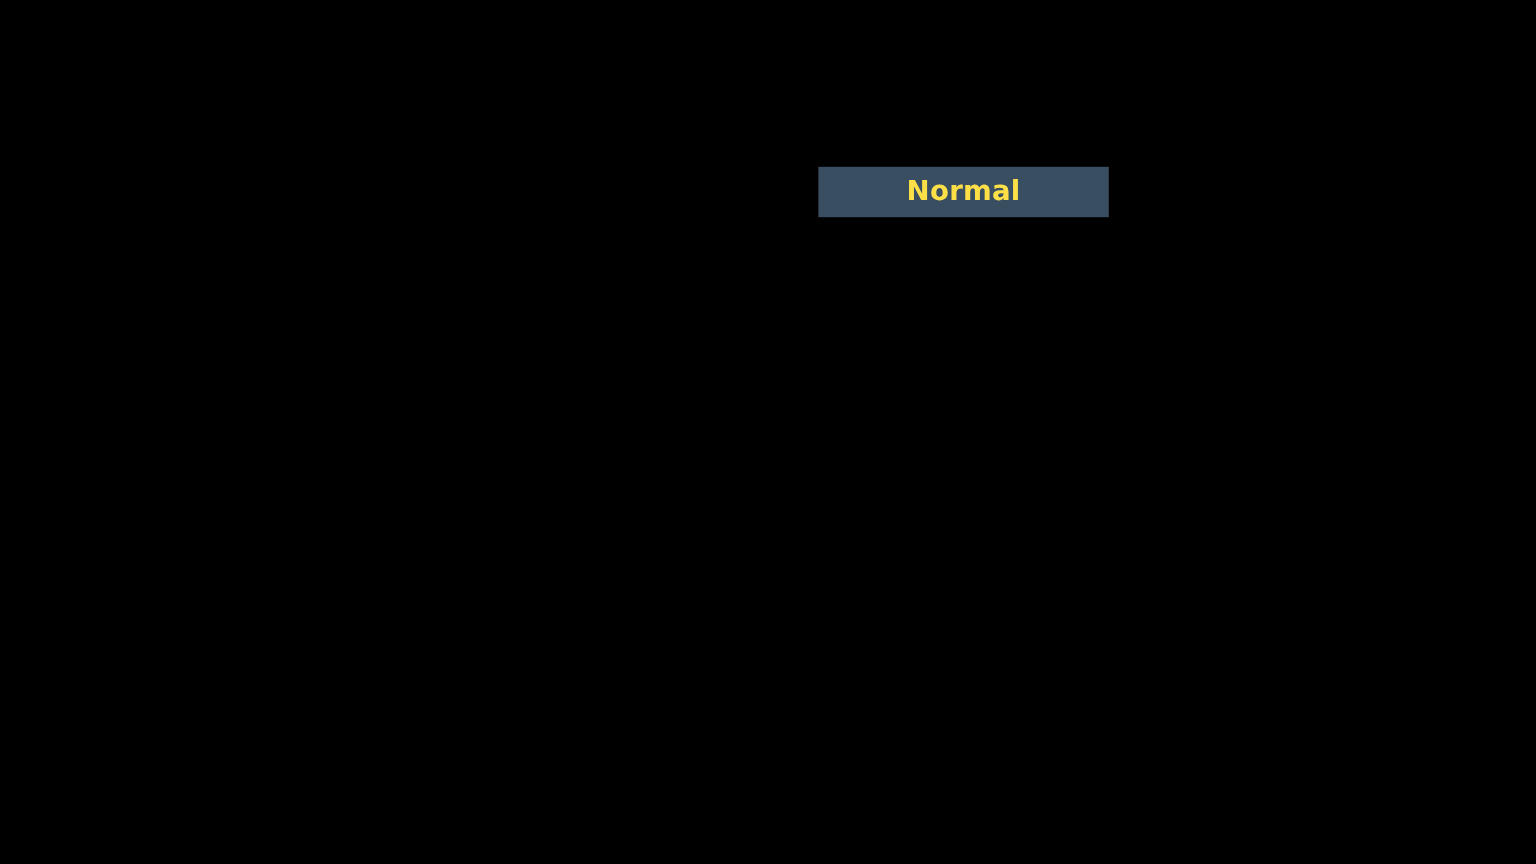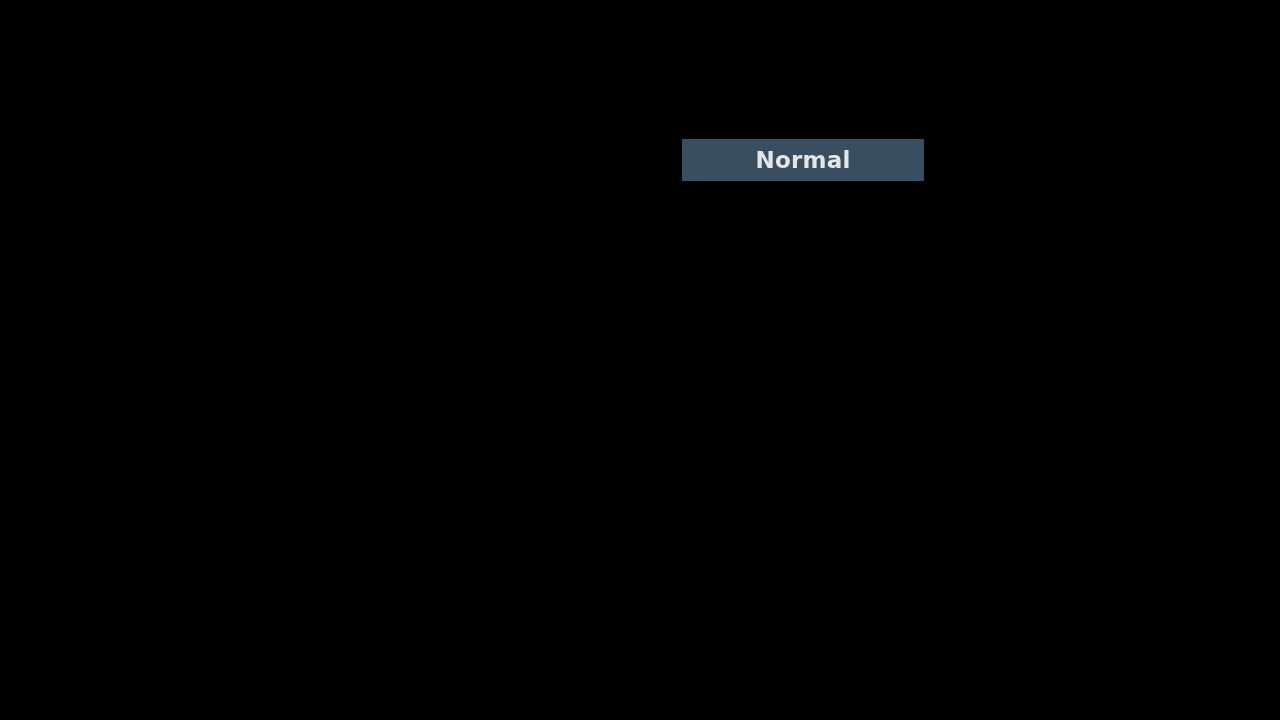--- a/index.html
+++ b/index.html
@@ -28,21 +28,21 @@
     background: #3a4e61;
     display: flex;
     align-items: center;
     justify-content: center;
     box-sizing: border-box;
   }
   .status-chip .label {
     font-family: "DejaVu Sans", sans-serif;
     font-size: 23px;
     font-weight: bold;
-    color: #e5e5e5;
+    color: #fde047;
     letter-spacing: 0.2px;
     line-height: 1;
   }
 </style>
 </head>
 <body>
 
 <div class="screen">
   <div class="status-chip">
     <span class="label">Normal</span>

